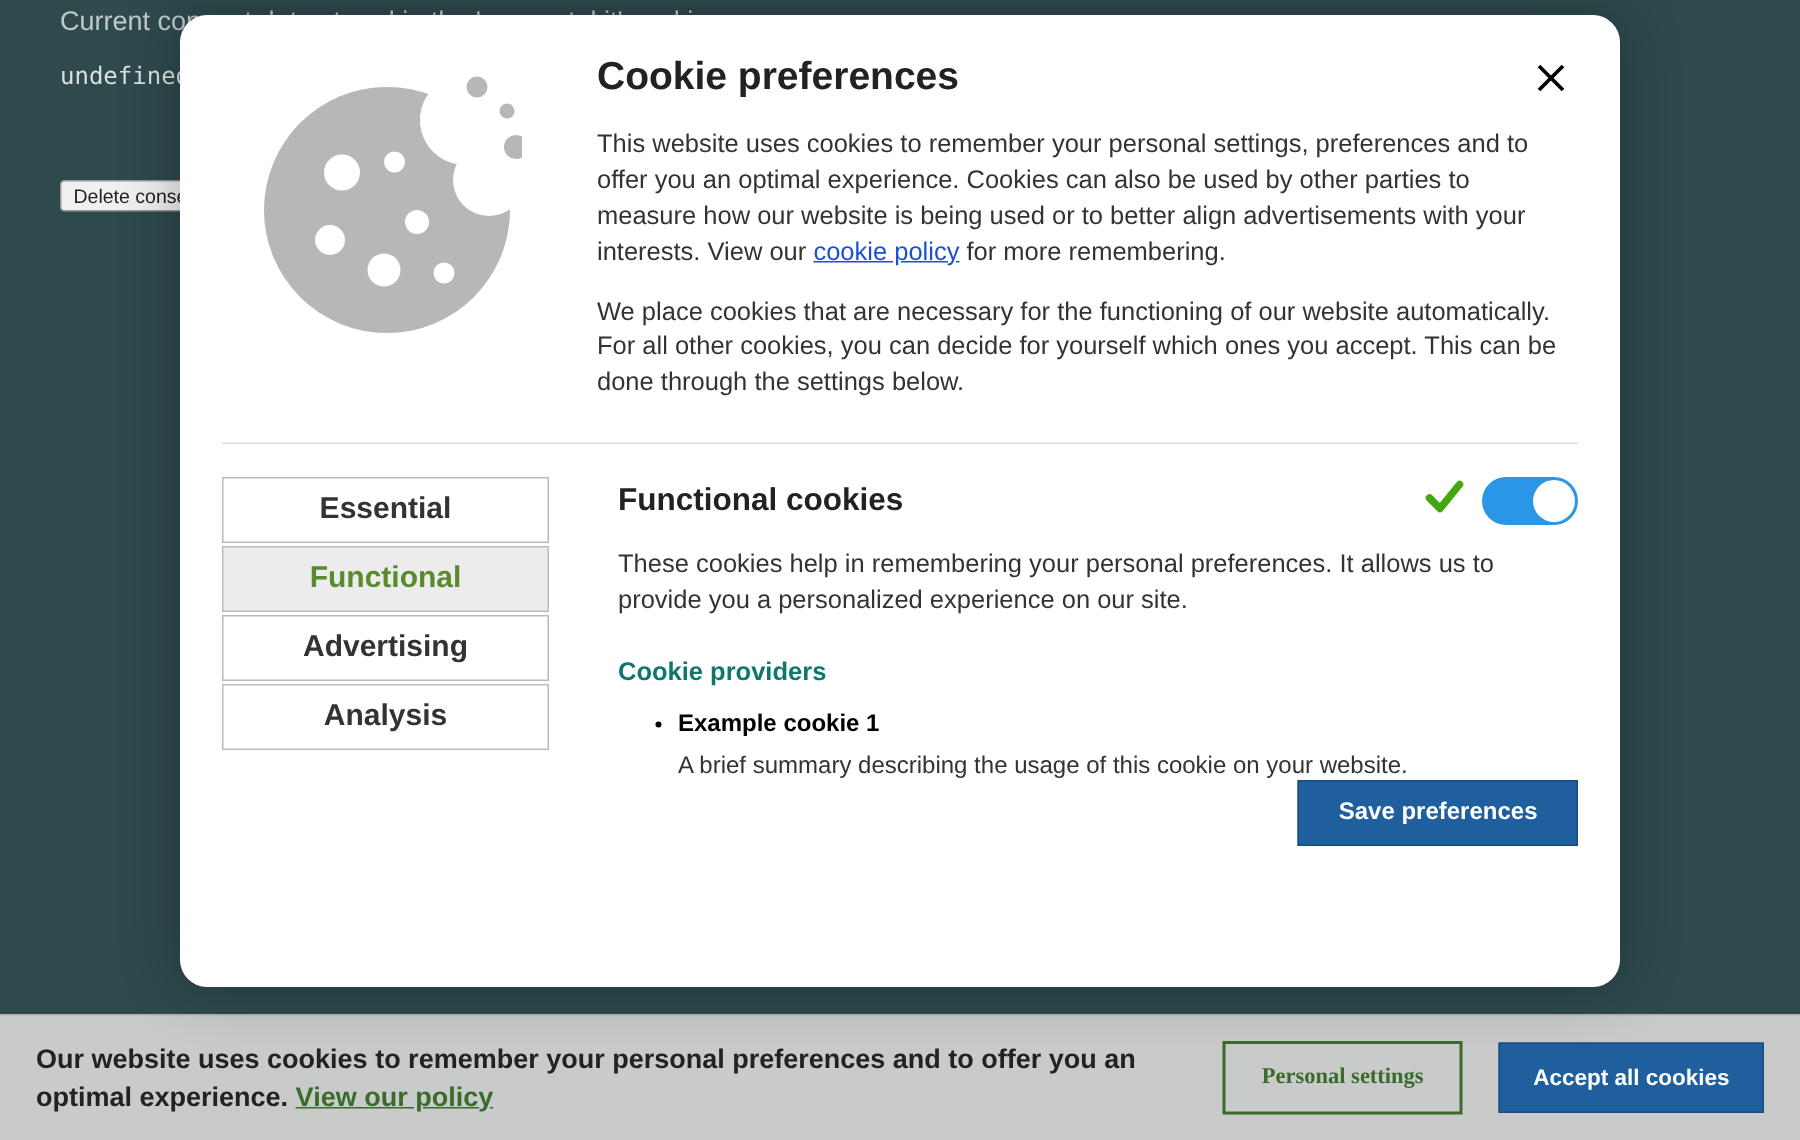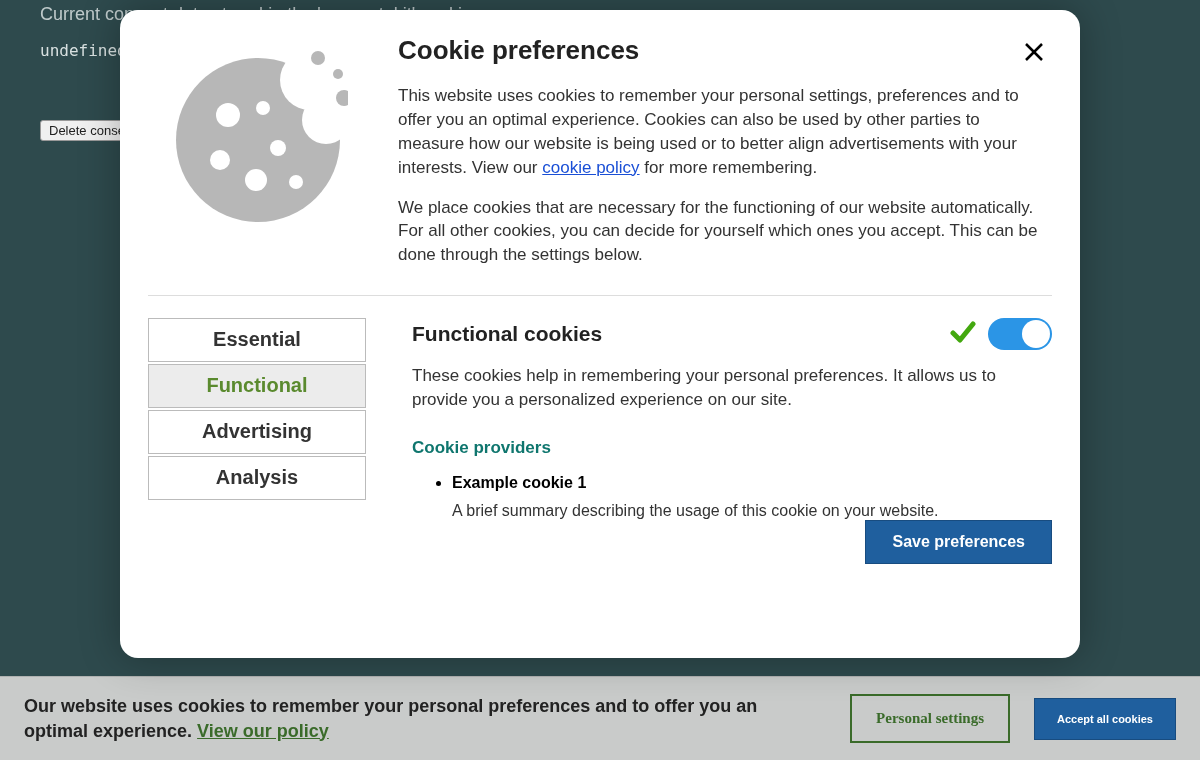--- a/index.html
+++ b/index.html
@@ -54,21 +54,21 @@
     font-size: 15px;
     padding: 14px 24px;
     cursor:pointer;
     font-family:Liberation Serif, serif;
   }
   .btn-blue {
     background: #1f5f9e;
     border: 1px solid #184c80;
     color: #fff;
     font-weight: 700;
-    font-size: 11px;
+    font-size: 15px;
     padding: 14px 22px;
     cursor:pointer;
     text-align:right;
   }
 
   
   .modal {
     position: absolute;
     top: 10px;
     left: 120px;

